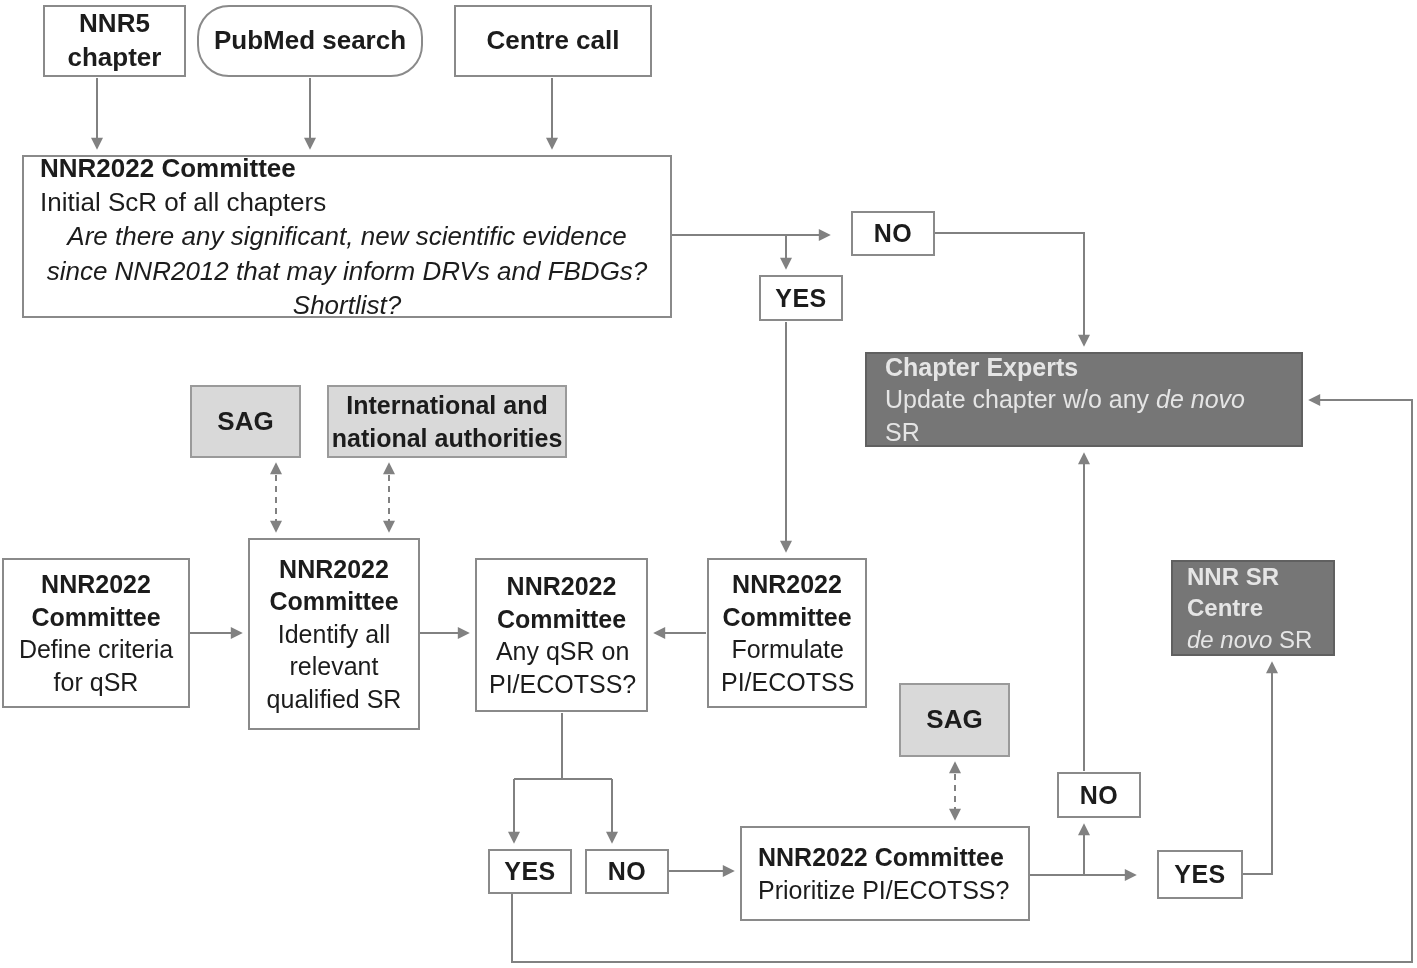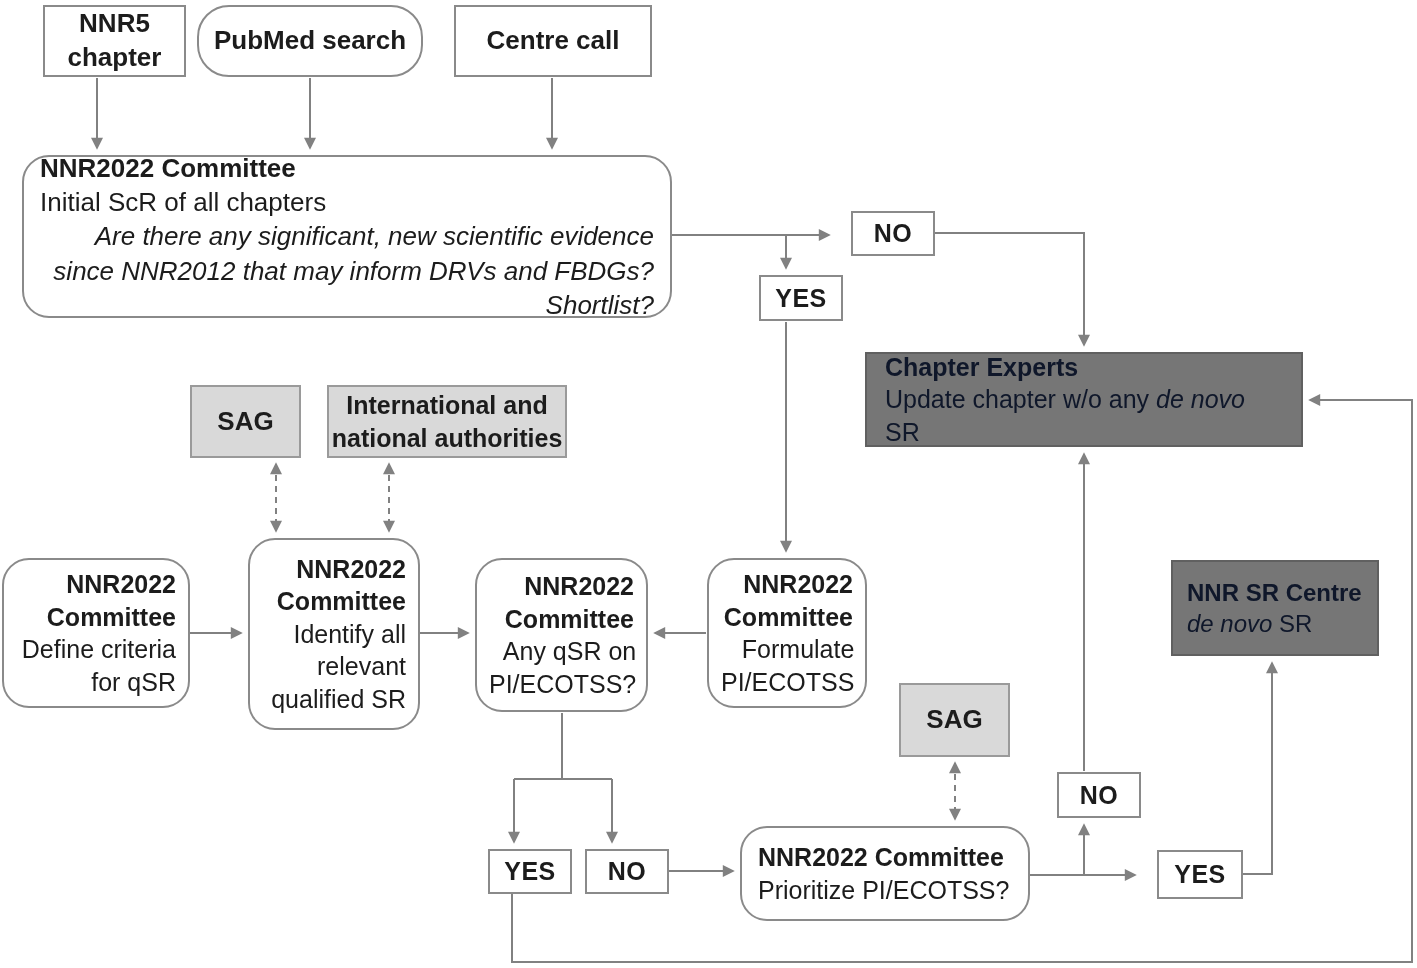--- a/index.html
+++ b/index.html
@@ -11,22 +11,22 @@
   svg.connectors { position:absolute; left:0; top:0; width:1417px; height:968px; }
   .node {
     position:absolute; box-sizing:border-box; background:#ffffff;
     border:2px solid #8a8a8a; font-size:25px; line-height:1.3;
     display:flex; flex-direction:column; justify-content:center;
   }
   .center { align-items:center; text-align:center; }
   .src { font-size:26px; font-weight:bold; }
   .decision { font-weight:bold; font-size:25px; letter-spacing:0.5px;margin-left:15px; }
   .light { background:#d9d9d9; border-color:#9a9a9a; font-weight:bold; font-size:26px; }
-  .dark  { background:#767676; border-color:#606060; color:#0f172a; }
-  .committee { padding:6px 12px; text-align:right; align-items:flex-start;border-radius:27px; }
+  .dark  { background:#767676; border-color:#606060; color:#e5e5e5; }
+  .committee { padding:6px 12px; text-align:center; align-items:flex-start; }
   .t { font-weight:bold; }
   .big { padding:8px 16px; font-size:26px; line-height:1.32; }
   .q { font-style:italic; }
   .it { font-style:italic; }
   .ce { padding:10px 18px; font-size:25px; }
   .srcontainer { padding:8px 14px; font-size:24px; }
 </style>
 </head>
 <body>
 
@@ -116,21 +116,21 @@
   <div class="node committee" style="left:475px;top:558px;width:173px;height:154px;">
     <div class="t">NNR2022 Committee</div>
     <div>Any qSR on PI/ECOTSS?</div>
   </div>
 
   <div class="node committee" style="left:707px;top:558px;width:160px;height:150px;">
     <div class="t">NNR2022 Committee</div>
     <div>Formulate PI/ECOTSS</div>
   </div>
 
-  <div class="node dark srcontainer" style="left:1171px;top:560px;width:208px;height:96px;">
+  <div class="node dark srcontainer" style="left:1171px;top:560px;width:164px;height:96px;">
     <div class="t">NNR SR Centre</div>
     <div><span class="it">de novo</span><span> SR</span></div>
   </div>
 
   <div class="node center light" style="left:899px;top:683px;width:111px;height:74px;">
     <span>SAG</span>
   </div>
 
   <div class="node center decision" style="left:1042px;top:772px;width:84px;height:46px;">
     <span>NO</span>

